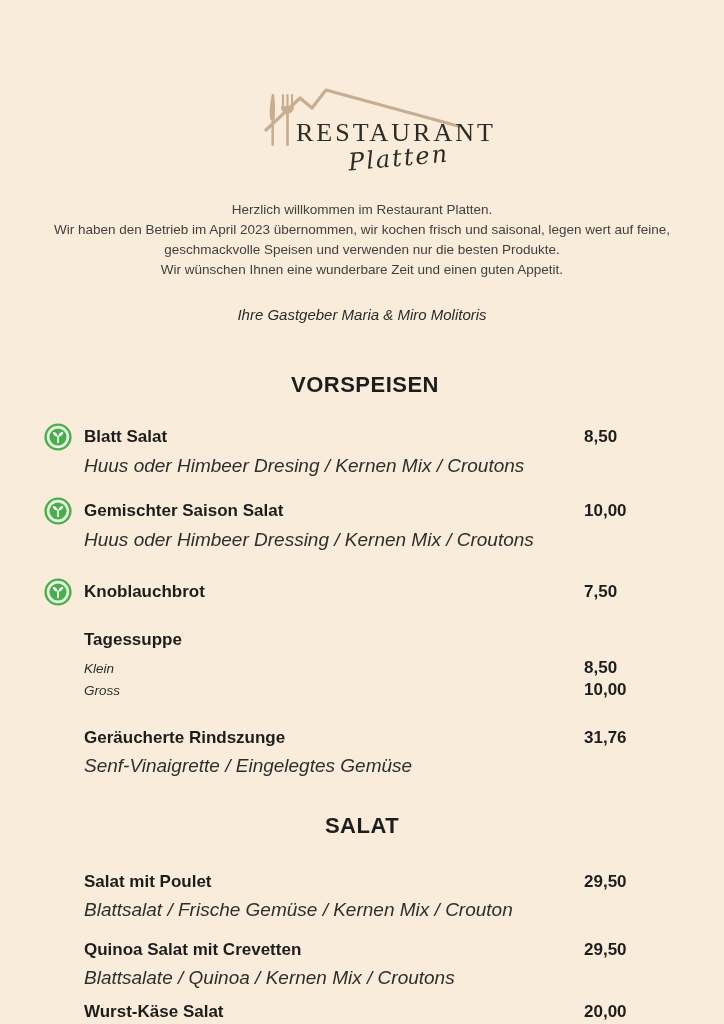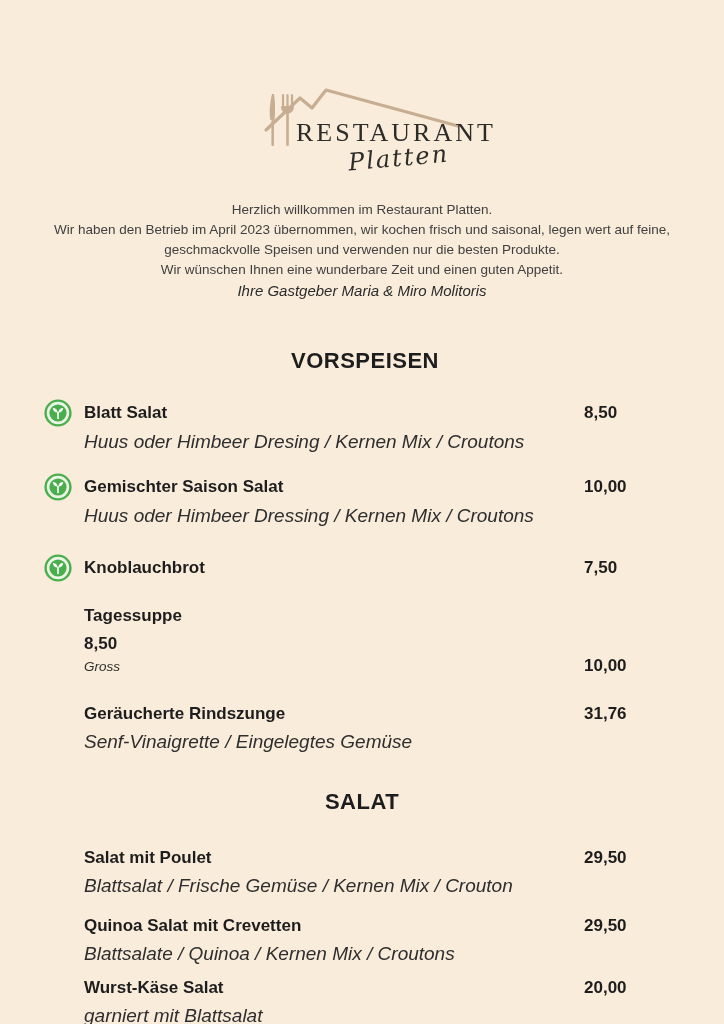--- a/index.html
+++ b/index.html
@@ -22,21 +22,21 @@
     font-weight:400;white-space:nowrap;
   }
   .logo-script{
     position:absolute;left:348px;top:54px;
     font-family:"DejaVu Serif",serif;
     font-style:italic;font-size:24px;letter-spacing:2px;color:#2e2c29;
     transform:rotate(-5deg);white-space:nowrap;
   }
   
   .intro{margin-top:22px;text-align:center;font-size:13.5px;line-height:20px;color:#404040;}
-  .hosts{margin-top:2px;text-align:center;font-style:italic;font-size:15px;font-weight:500;color:#2b2b2b;}
+  .hosts{margin-top:26px;text-align:center;font-style:italic;font-size:15px;font-weight:500;color:#2b2b2b;}
   
   .section-title{
     text-align:center;font-size:22px;font-weight:700;
     letter-spacing:0.5px;color:#1d1d1d;line-height:24px;
   }
   .st-vorspeisen{margin-top:50px;padding-left:6px;}
   .st-salat{margin-top:40px;}
   .menu{padding:0 20px 0 44px;}
   .line{
     display:grid;grid-template-columns:40px 500px 1fr;
@@ -141,20 +141,21 @@
   </div>
 
   <div class="item mt20">
     <div class="line">
       <span class="icon-cell"></span>
       <span class="name">Tagessuppe</span>
       <span class="price"></span>
     </div>
     <div class="line variant mt4">
       <span class="icon-cell"></span>
+      <span class="vlabel">Klein</span>
       <span class="price">8,50</span>
     </div>
     <div class="line variant">
       <span class="icon-cell"></span>
       <span class="vlabel">Gross</span>
       <span class="price">10,00</span>
     </div>
   </div>
 
   <div class="item mt23">

